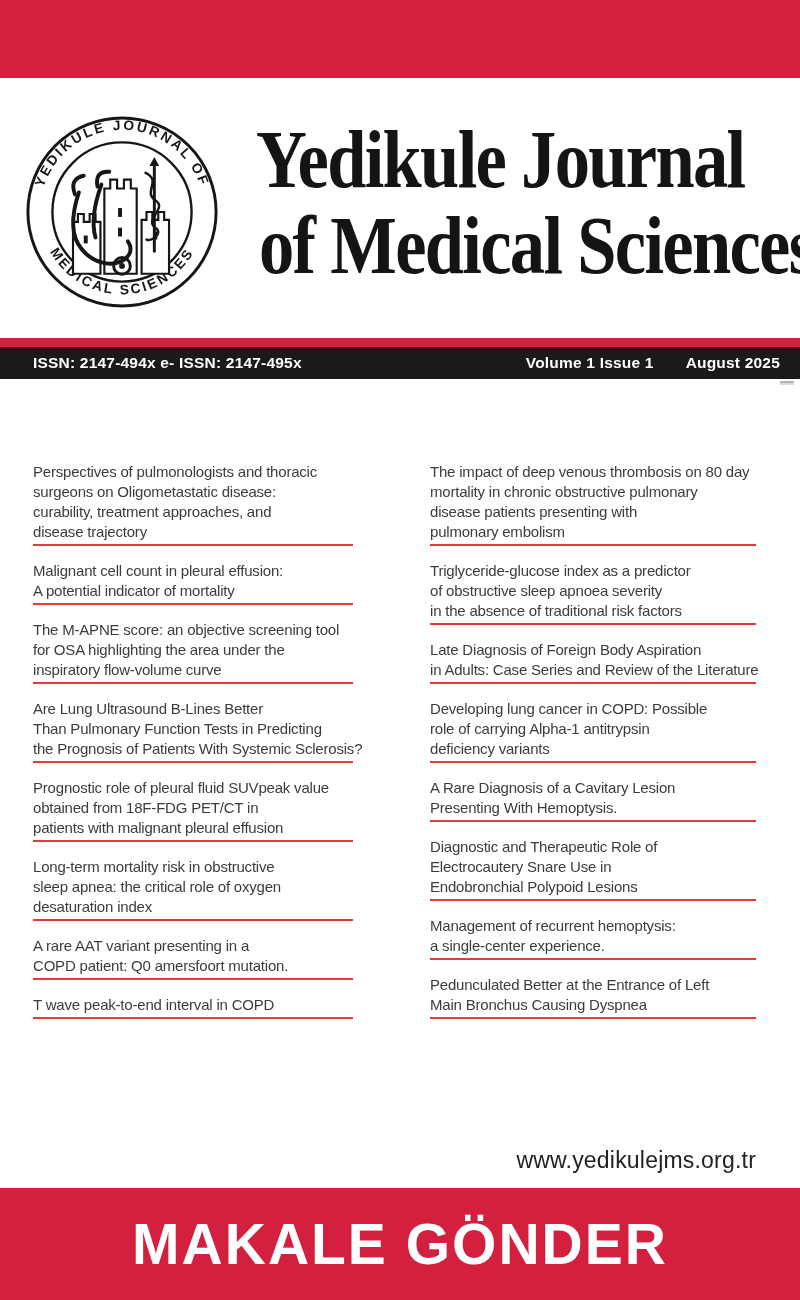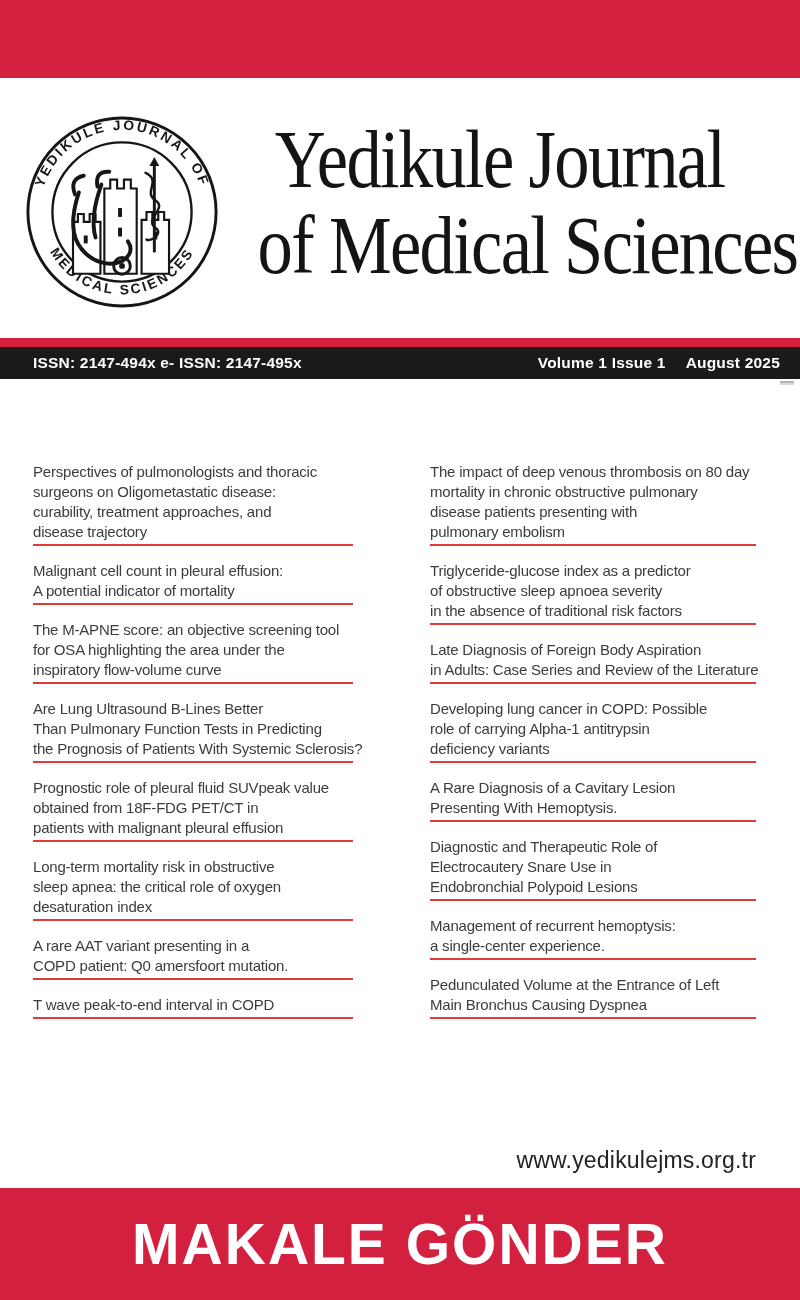--- a/index.html
+++ b/index.html
@@ -11,31 +11,31 @@
   *{margin:0;padding:0;box-sizing:border-box;}
   html,body{background:#fff;}
   .page{
     position:relative;width:800px;height:1300px;background:#fff;overflow:hidden;
     font-family:"Liberation Sans",sans-serif;
   }
   .top-bar{position:absolute;left:0;top:0;width:800px;height:78px;background:var(--red);}
   .logo{position:absolute;left:24px;top:110px;width:196px;height:204px;}
   .title{
     position:absolute;left:210px;top:116px;width:580px;text-align:center;
-    font-family:"Liberation Serif",serif;font-weight:normal;color:#141414;
+    font-family:"Liberation Serif",serif;font-weight:bold;color:#141414;
   }
   .title-line{height:86px;line-height:86px;font-size:83px;white-space:nowrap;}
   .title-line span{display:inline-block;transform:scaleX(0.85);transform-origin:center;letter-spacing:-2px;}
   .red-strip{position:absolute;left:0;top:338px;width:800px;height:9px;background:var(--red);}
   .info-bar{
     position:absolute;left:0;top:347px;width:800px;height:32px;background:var(--bar-black);
     color:#fff;display:flex;align-items:center;justify-content:space-between;
     padding:0 20px 0 33px;font-size:15.5px;font-weight:bold;letter-spacing:.2px;
   }
-  .vol-date{display:flex;gap:20px;}
+  .vol-date{display:flex;gap:32px;}
   .page-dash{position:absolute;left:780px;top:381px;width:14px;height:2px;background:#b5b5b5;box-shadow:0 2px 0 #d9d9d9;}
   .toc{position:absolute;left:0;top:462px;width:800px;}
   .col{position:absolute;top:0;}
   .col-left{left:33px;width:320px;}
   .col-right{left:430px;width:326px;}
   .article{
     font-size:15px;line-height:20px;letter-spacing:-0.2px;color:var(--ink);
     white-space:pre;padding-bottom:2px;border-bottom:2px solid var(--sep-red);margin-bottom:15px;
   }
   .website{position:absolute;right:44px;top:1147px;font-size:23px;color:#222;font-weight:normal;letter-spacing:.2px;}
@@ -147,21 +147,21 @@
         <div class="article">Developing lung cancer in COPD: Possible
 role of carrying Alpha-1 antitrypsin
 deficiency variants</div>
         <div class="article">A Rare Diagnosis of a Cavitary Lesion
 Presenting With Hemoptysis.</div>
         <div class="article">Diagnostic and Therapeutic Role of
 Electrocautery Snare Use in
 Endobronchial Polypoid Lesions</div>
         <div class="article">Management of recurrent hemoptysis:
 a single-center experience.</div>
-        <div class="article">Pedunculated Volume at the Entrance of Left
+        <div class="article">Pedunculated Better at the Entrance of Left
 Main Bronchus Causing Dyspnea</div>
       </div>
   </main>
 
   <div class="website">www.yedikulejms.org.tr</div>
 
   <footer class="footer">
     <span class="footer-btn">MAKALE GÖNDER</span>
   </footer>
 

